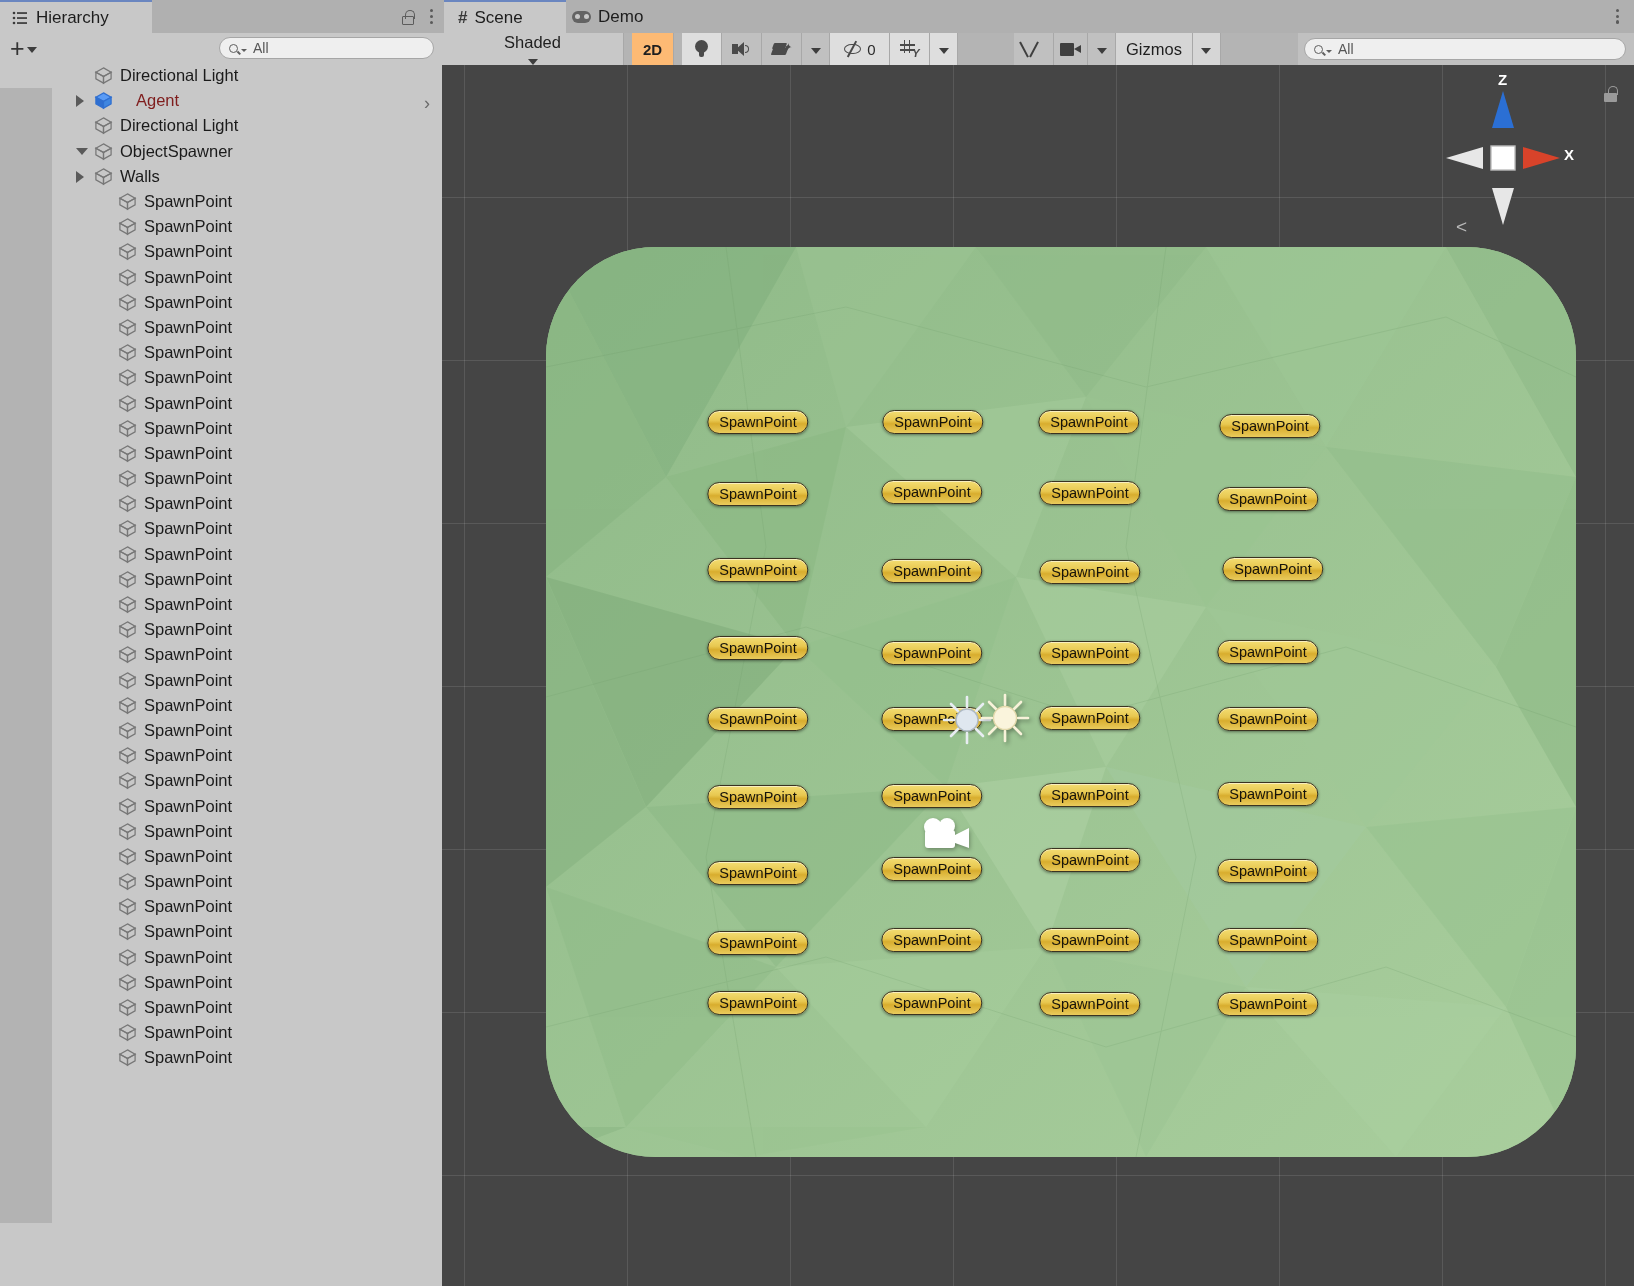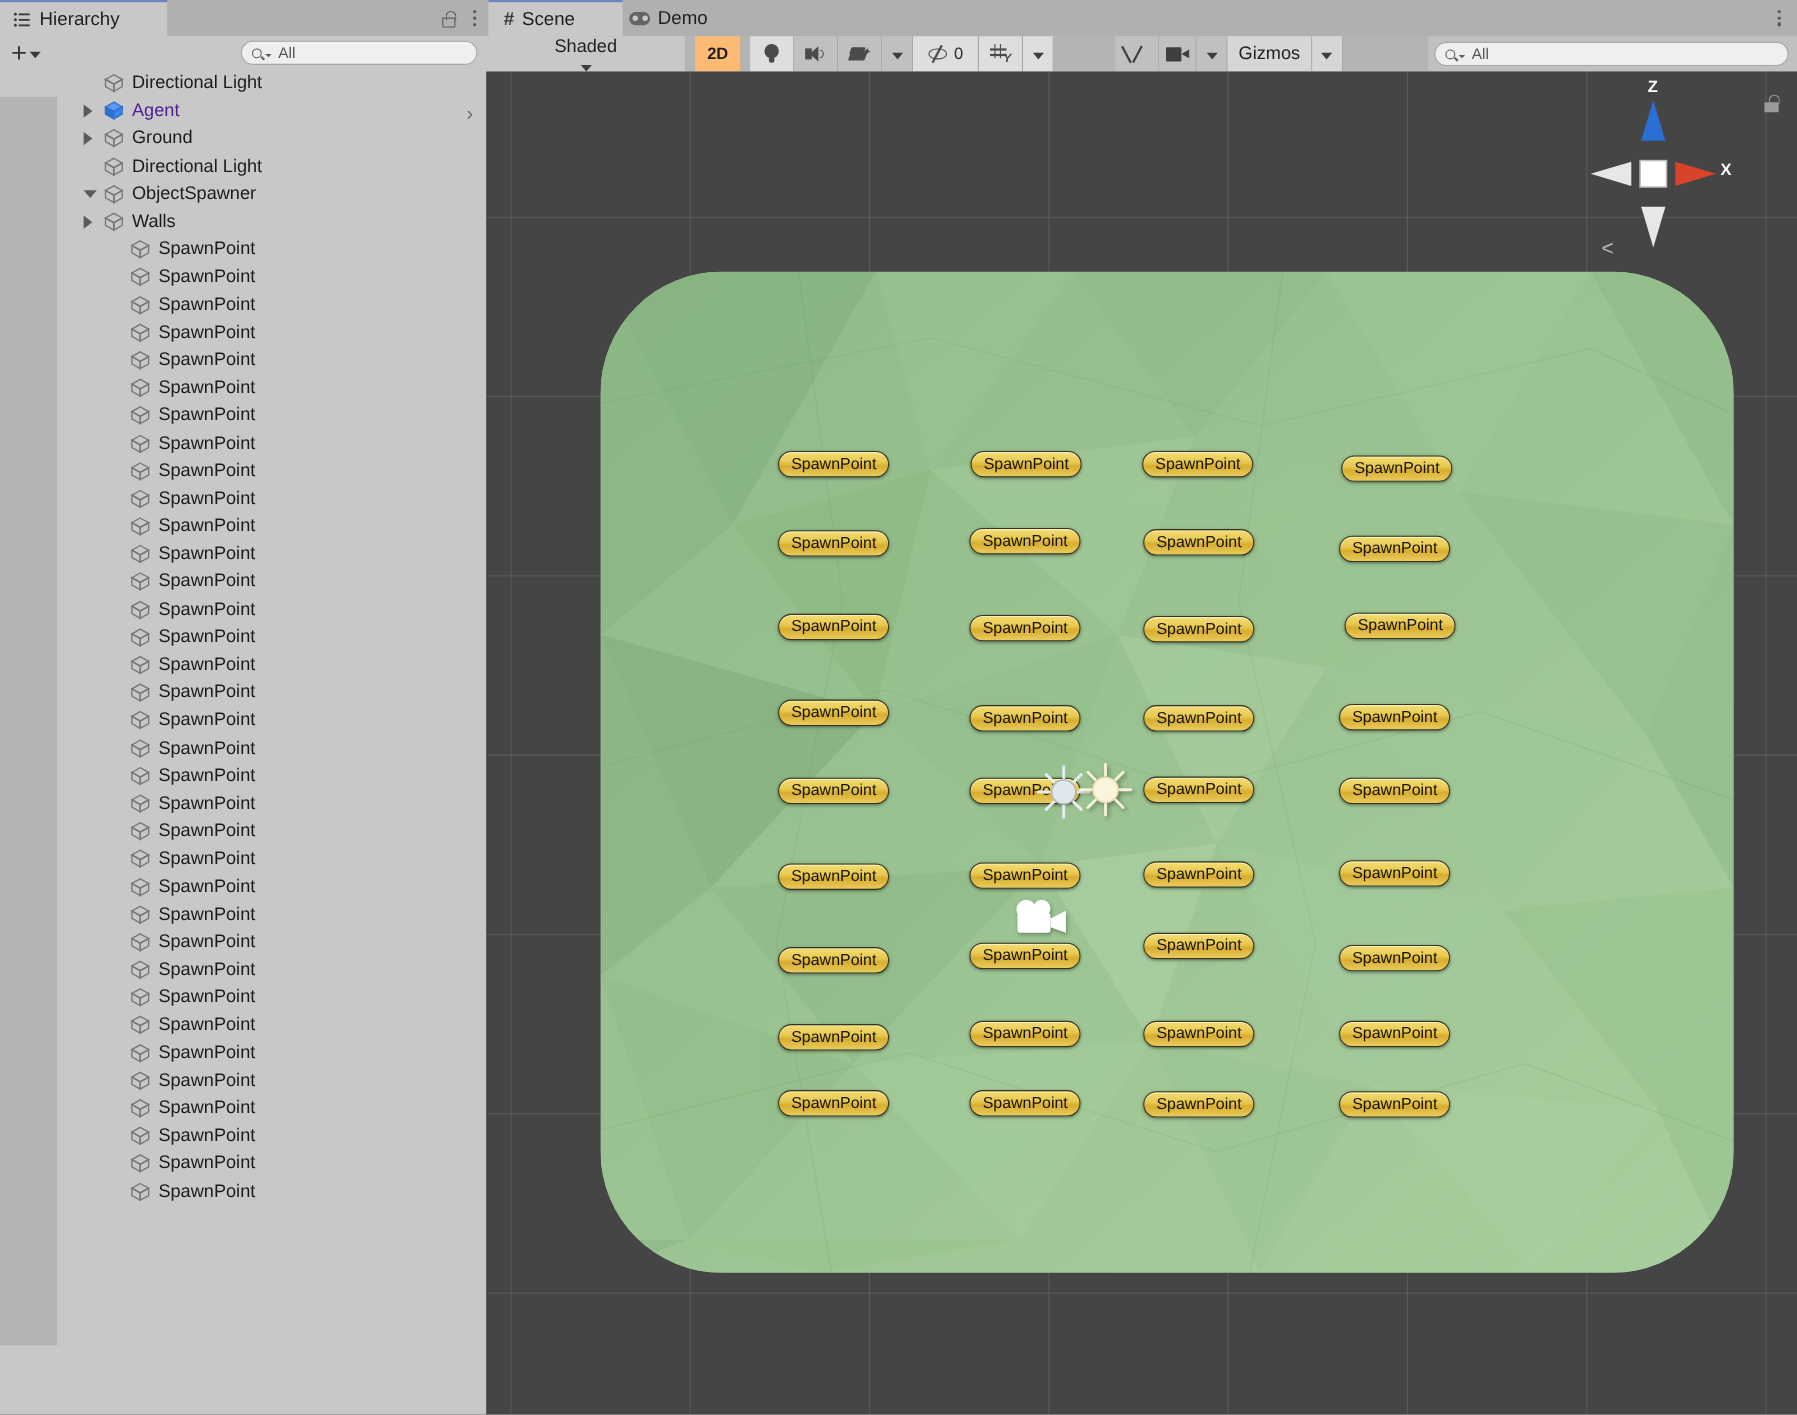--- a/index.html
+++ b/index.html
@@ -59,21 +59,21 @@
     width:0;height:0;border-left:6px solid transparent;border-right:6px solid transparent;
     border-top:7px solid #5a5a5a; position:absolute; margin-top:1px;
   }
   .row .foldout.closed {
     border-top:6px solid transparent;border-bottom:6px solid transparent;
     border-left:8px solid #5a5a5a;border-right:none;
   }
   .cube { width:19px;height:19px;flex:none; }
   .rlabel { font-size:16.5px; color:#1b1b1b; white-space:nowrap; }
   .rlabel.root { font-weight:bold; }
-  .rlabel.sel { color:#4c1d95; }
+  .rlabel.sel { color:#7f1d1d;margin-left:16px; }
   .row-kebab { position:absolute; right:14px; top:9px; }
   .row-chev { position:absolute; right:12px; top:5px; font-size:18px; color:#6a6a6a; }
 
   
   #scenepanel { position:absolute; left:442px; top:0; width:1192px; height:1286px; background:#b0b0b0; }
   .scene-tabs { position:absolute; left:0; top:0; width:1192px; height:33px; background:#b0b0b0; }
   .tab-s {
     position:absolute; left:2px; top:0; width:122px; height:33px; background:#c8c8c8;
     border-top:2px solid #6a86c0; display:flex; align-items:center; gap:7px; padding-left:14px;
   }
@@ -232,31 +232,20 @@
             <span class="foldout closed" style="left:76px"></span>
             <span style="display:inline-flex;align-items:center;gap:7px;margin-left:94px">
               <svg class="cube" viewBox="0 0 20 20">
                 <polygon points="10,2 18,6.5 10,11 2,6.5" fill="#5a9bf5" stroke="#2f6fd0" stroke-width="1.3"></polygon>
                 <polygon points="2,6.5 10,11 10,18 2,13.5" fill="#2f6fd0" stroke="#2f6fd0" stroke-width="1.3"></polygon>
                 <polygon points="18,6.5 10,11 10,18 18,13.5" fill="#3f86e0" stroke="#2f6fd0" stroke-width="1.3"></polygon>
               </svg>
               <span class="rlabel sel">Agent</span>
             </span>
             <span class="row-chev">›</span>
-          </div>
-          <div class="row">
-            <span class="foldout closed" style="left:76px"></span>
-            <span style="display:inline-flex;align-items:center;gap:7px;margin-left:94px">
-              <svg class="cube" viewBox="0 0 20 20">
-                <polygon points="10,2 18,6.5 10,11 2,6.5" fill="none" stroke="#777" stroke-width="1.3"></polygon>
-                <polygon points="2,6.5 10,11 10,18 2,13.5" fill="none" stroke="#777" stroke-width="1.3"></polygon>
-                <polygon points="18,6.5 10,11 10,18 18,13.5" fill="none" stroke="#777" stroke-width="1.3"></polygon>
-              </svg>
-              <span class="rlabel">Ground</span>
-            </span>
           </div>
           <div class="row">
             <span style="display:inline-flex;align-items:center;gap:7px;margin-left:94px">
               <svg class="cube" viewBox="0 0 20 20">
                 <polygon points="10,2 18,6.5 10,11 2,6.5" fill="none" stroke="#777" stroke-width="1.3"></polygon>
                 <polygon points="2,6.5 10,11 10,18 2,13.5" fill="none" stroke="#777" stroke-width="1.3"></polygon>
                 <polygon points="18,6.5 10,11 10,18 18,13.5" fill="none" stroke="#777" stroke-width="1.3"></polygon>
               </svg>
               <span class="rlabel">Directional Light</span>
             </span>

